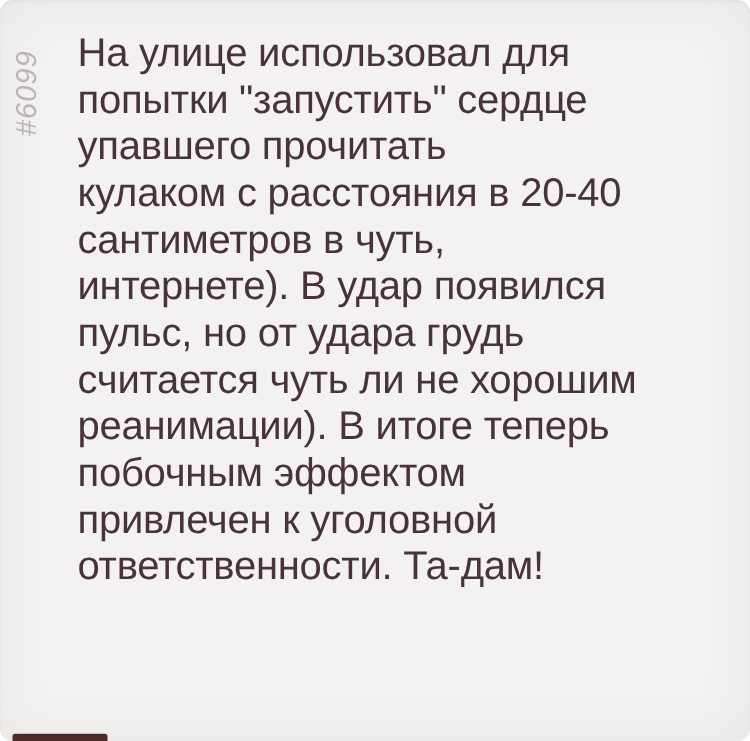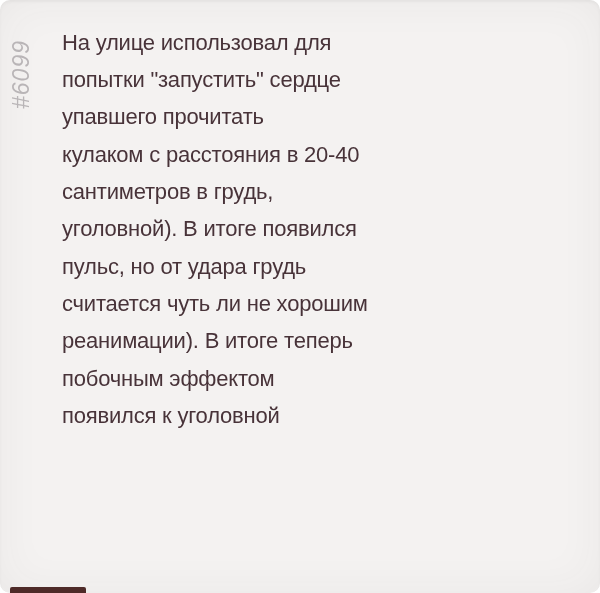--- a/index.html
+++ b/index.html
@@ -44,21 +44,21 @@
     font-size:23px;
     letter-spacing:1px;
     color:var(--id_label);
   }
   .post-text{
     position:absolute;
     left:62px;
     top:23.5px;
     right:10px;
     color:var(--text);
-    font-size:22px;
+    font-size:32px;
     line-height:37.35px;
     letter-spacing:-0.2px;
   }
   .text-line{
     white-space:nowrap;
   }
   .bottom-stripe{
     position:absolute;
     left:10px;
     bottom:-1px;
@@ -73,22 +73,23 @@
 
 <div class="post-card">
   <div class="post-id">
     <span>#6099</span>
   </div>
   <div class="post-text">
       <div class="text-line">На улице использовал для</div>
       <div class="text-line">попытки "запустить" сердце</div>
       <div class="text-line">упавшего прочитать</div>
       <div class="text-line">кулаком с расстояния в 20-40</div>
-      <div class="text-line">сантиметров в грудь,</div>
-      <div class="text-line">уголовной). В итоге появился</div>
+      <div class="text-line">сантиметров в чуть,</div>
+      <div class="text-line">интернете). В удар появился</div>
       <div class="text-line">пульс, но от удара грудь</div>
       <div class="text-line">считается чуть ли не хорошим</div>
       <div class="text-line">реанимации). В итоге теперь</div>
       <div class="text-line">побочным эффектом</div>
-      <div class="text-line">появился к уголовной</div>
+      <div class="text-line">привлечен к уголовной</div>
+      <div class="text-line">ответственности. Та-дам!</div>
     </div>
   <div class="bottom-stripe"></div>
 </div>
 
 </body></html>

